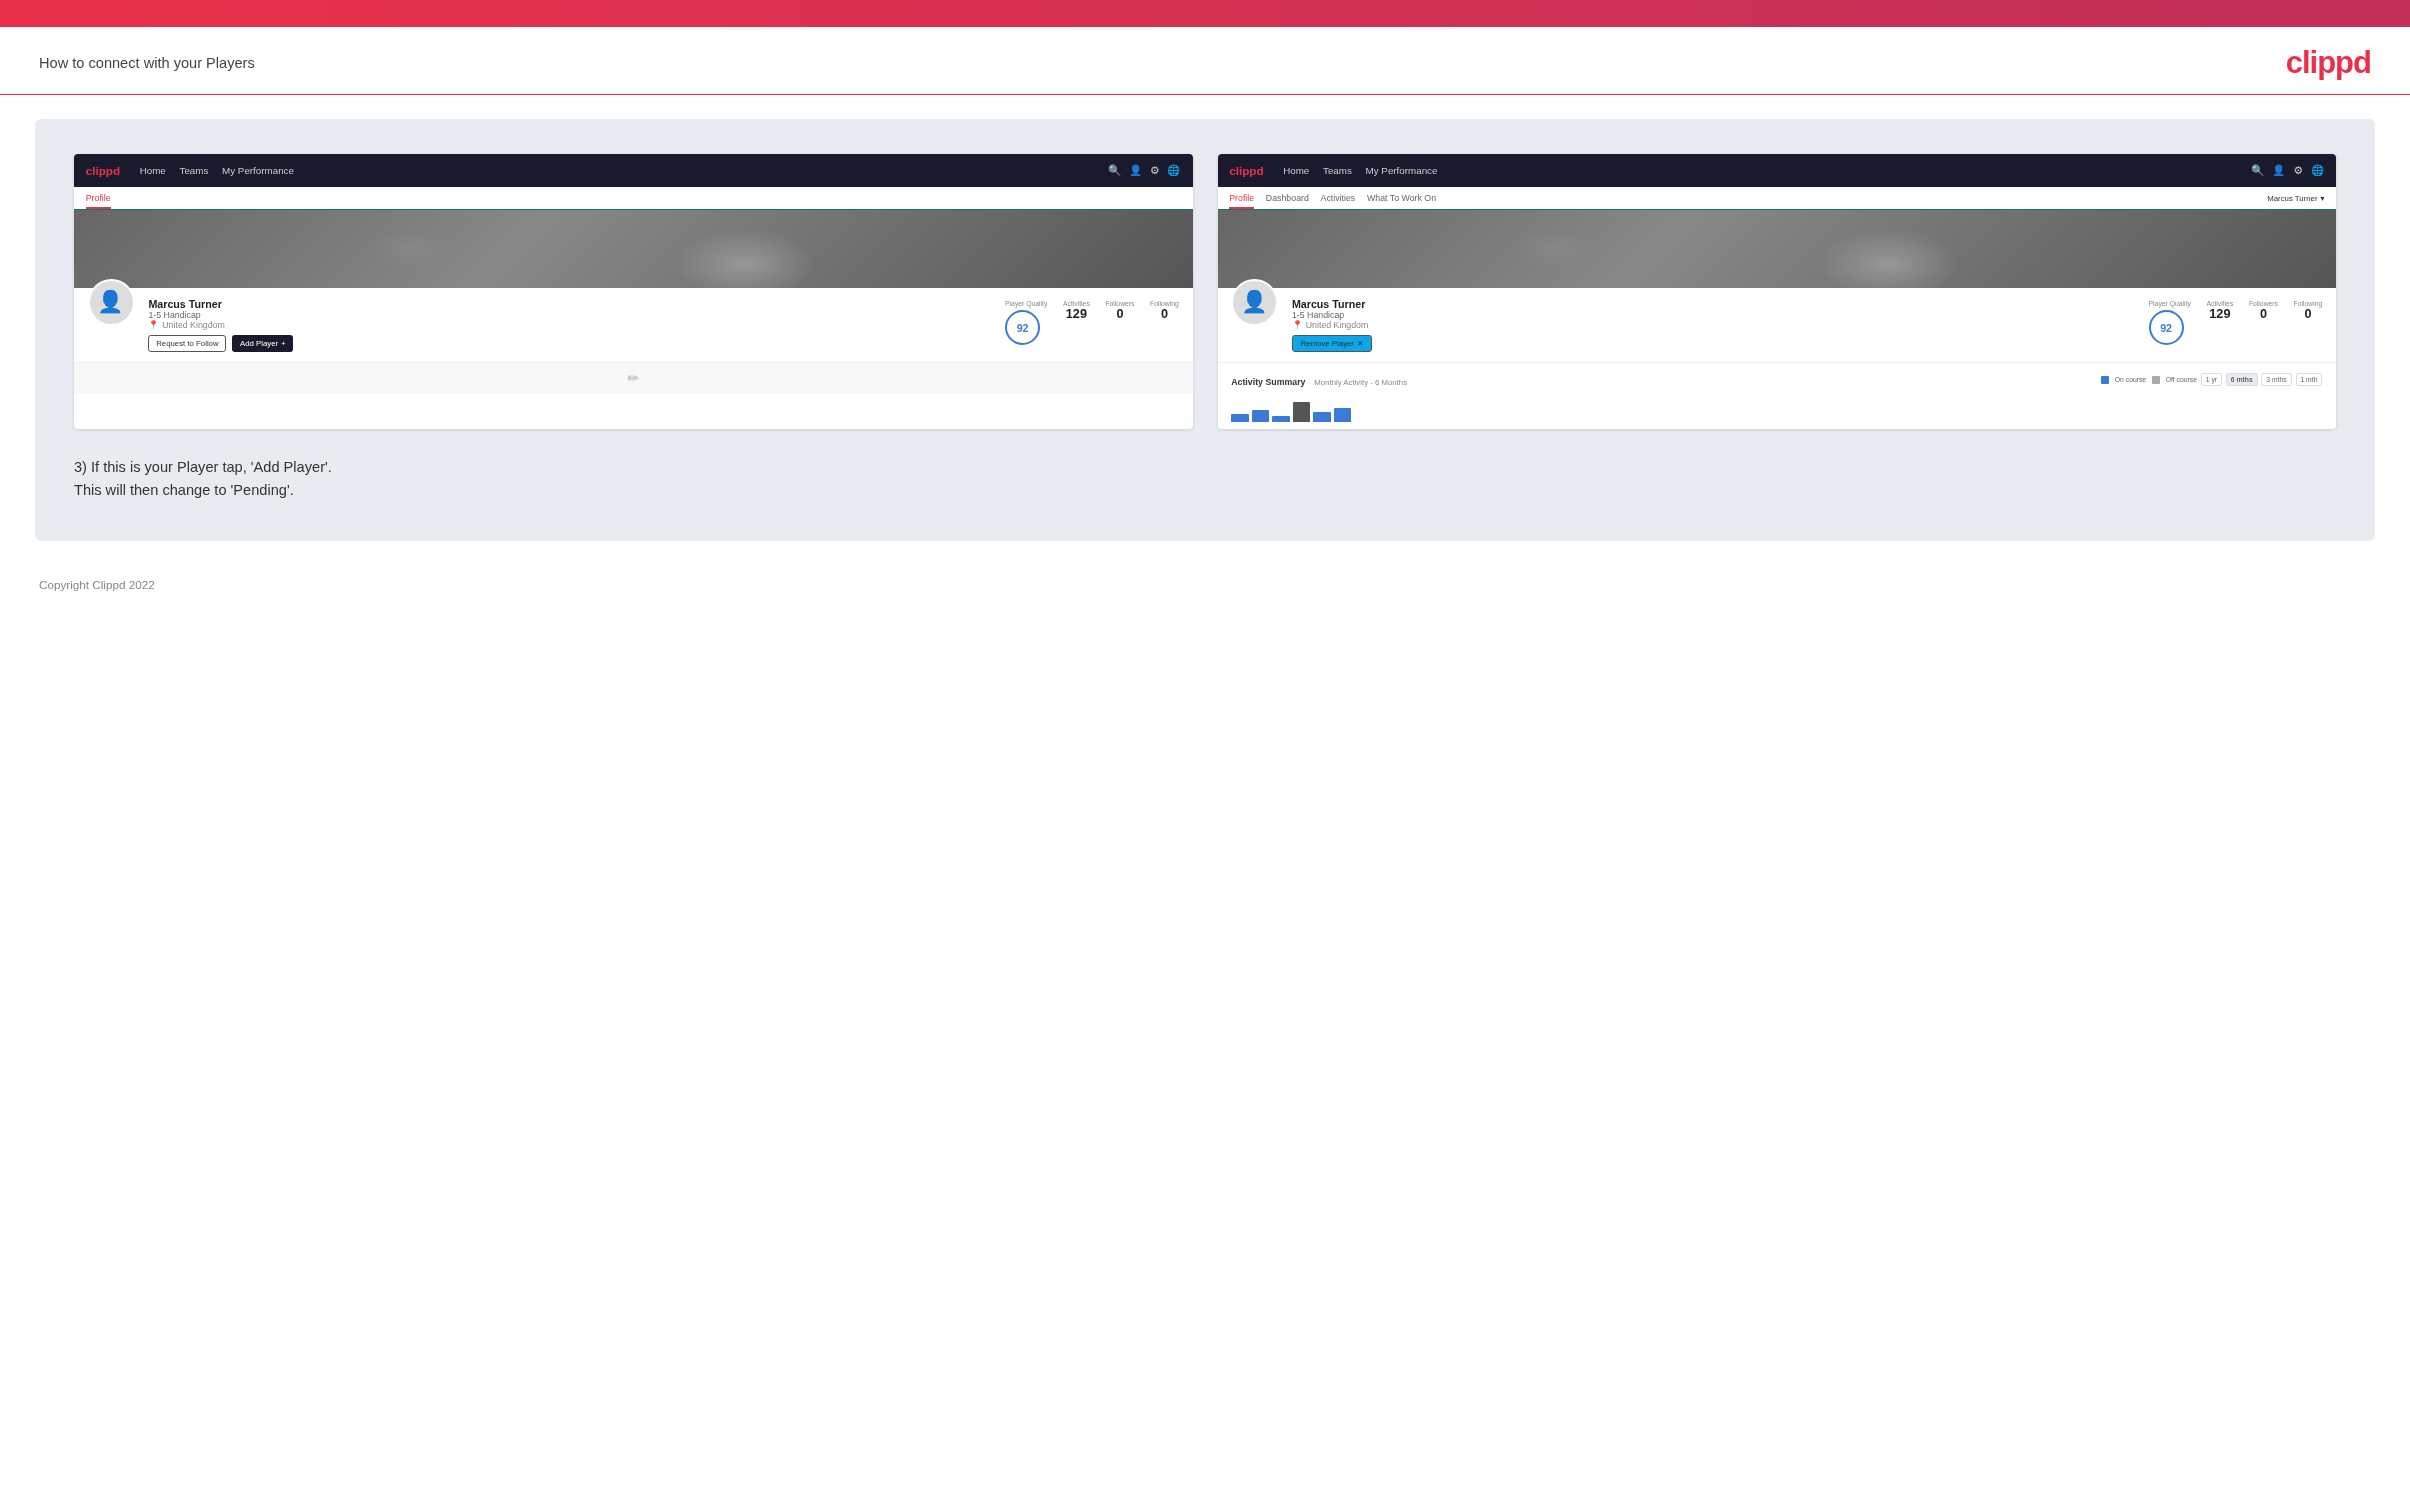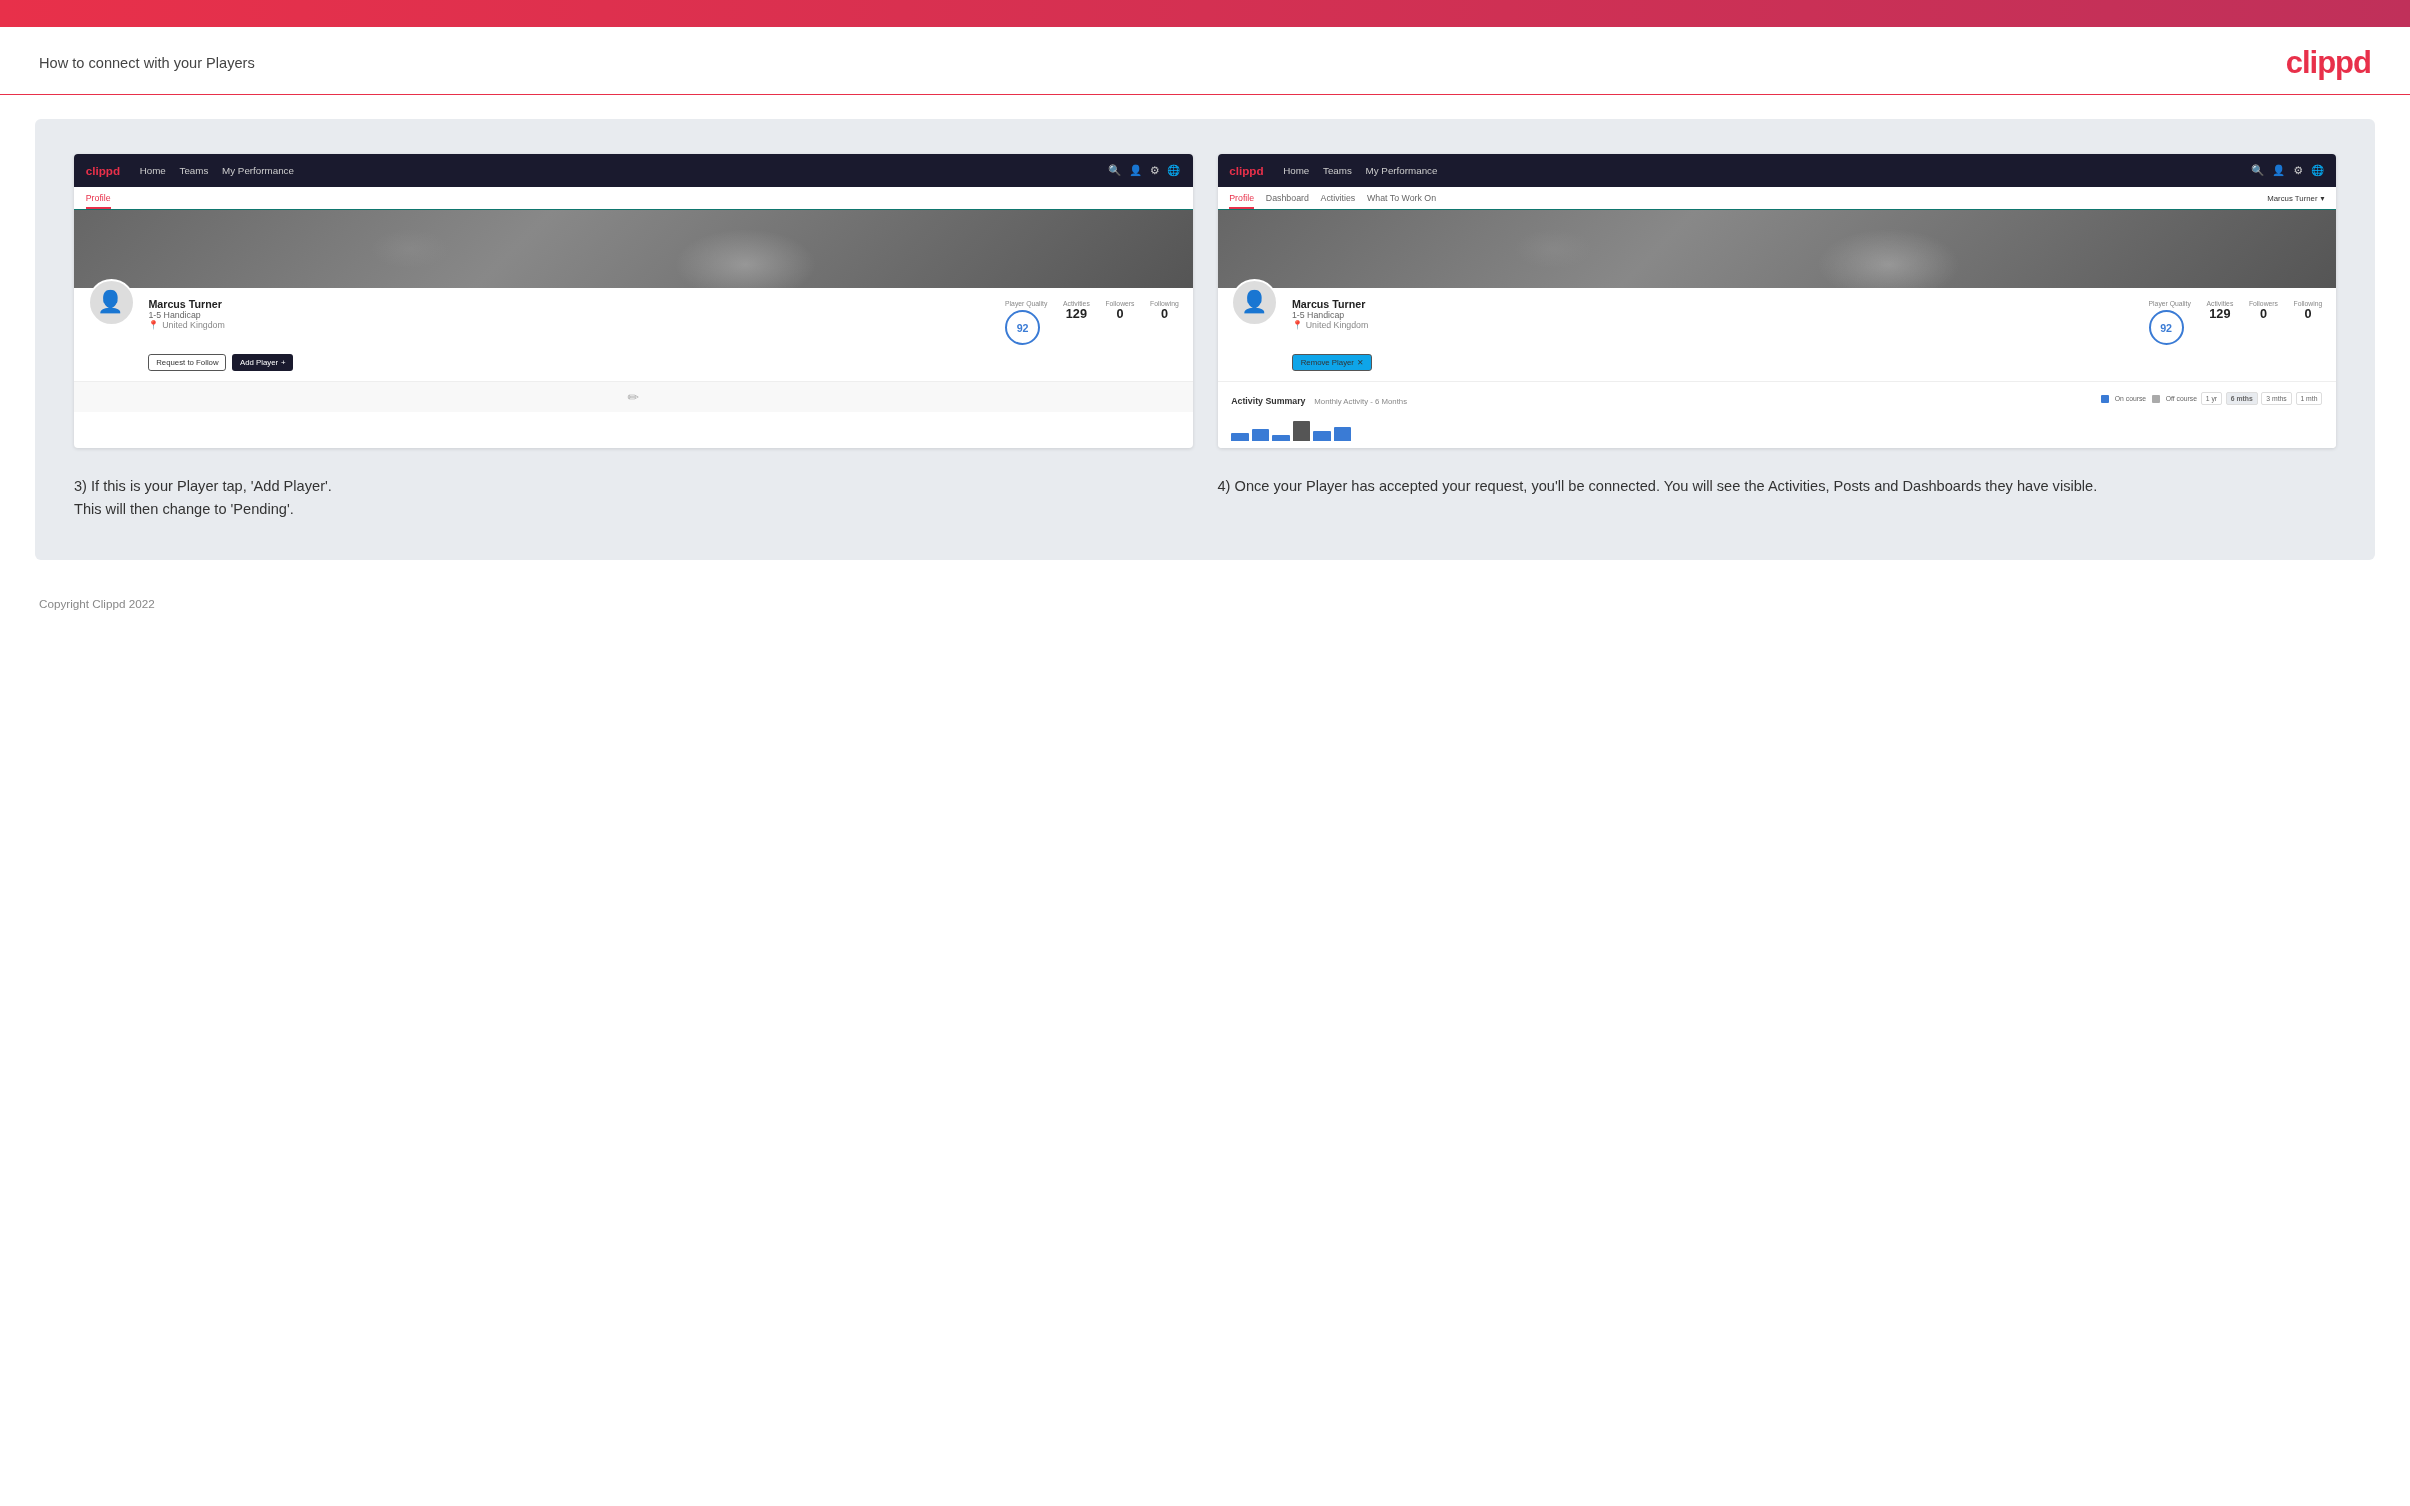--- a/index.html
+++ b/index.html
@@ -180,21 +180,21 @@
       font-size: 8.8px;
       color: #888;
       display: flex;
       align-items: center;
       gap: 2.9px;
     }
 
     .app-profile-buttons {
       display: flex;
       gap: 5.9px;
-      margin-top: 24px;
+      margin-top: 5px;
     }
 
     .app-btn-follow {
       background: #fff;
       border: 1px solid #555;
       color: #333;
       font-size: 7.8px;
       padding: 2.9px 6.8px;
       border-radius: 2.9px;
       cursor: pointer;
@@ -556,22 +556,19 @@
           <div class="chart-bar" style="width:17.6px;height:13.7px;background:#3a7bd5;"></div>
         </div>
       </div>
     </div>
   </div>
 
   <div class="descriptions-row">
     <div class="description-block">
       <p class="description-text">3) If this is your Player tap, 'Add Player'.<br>This will then change to 'Pending'.</p>
     </div>
-    <div class="description-block">
-      <p class="description-text">4) Once your Player has accepted your request, you'll be connected. You will see the Activities, Posts and Dashboards they have visible.</p>
-    </div>
   </div>
 </div>
 
 <div class="footer">
   <span>Copyright Clippd 2022</span>
 </div>
 
 
 </body></html>

